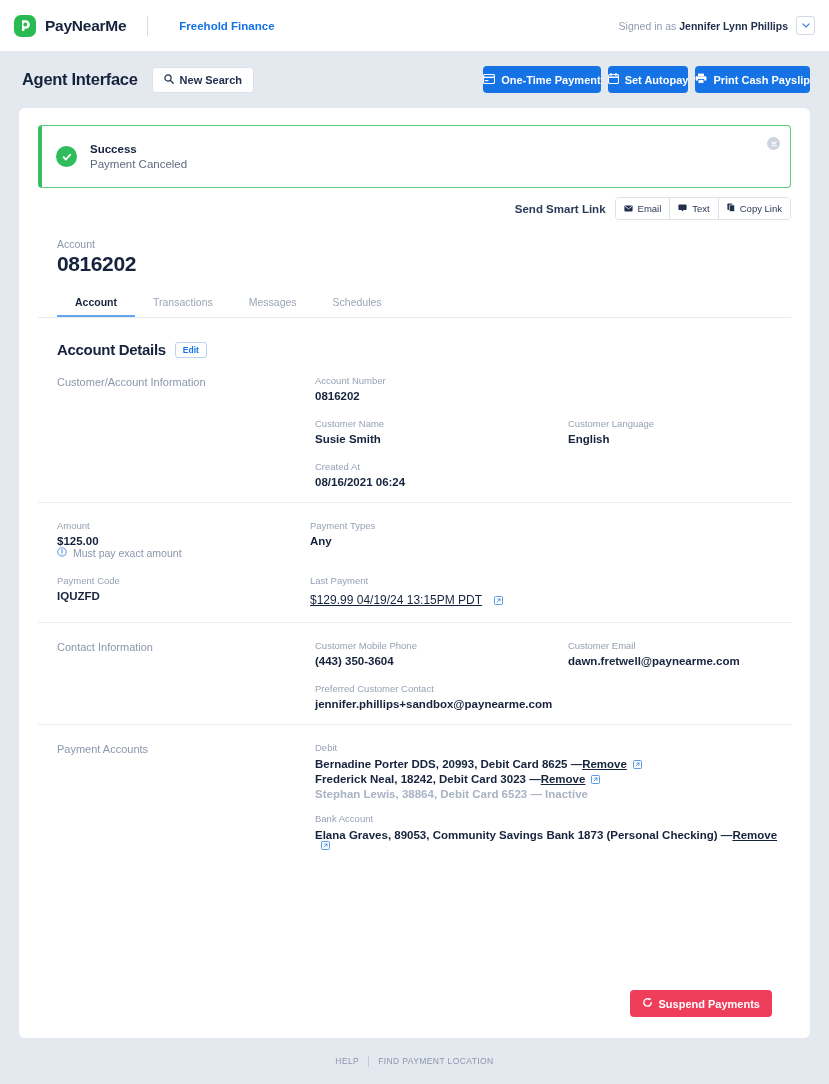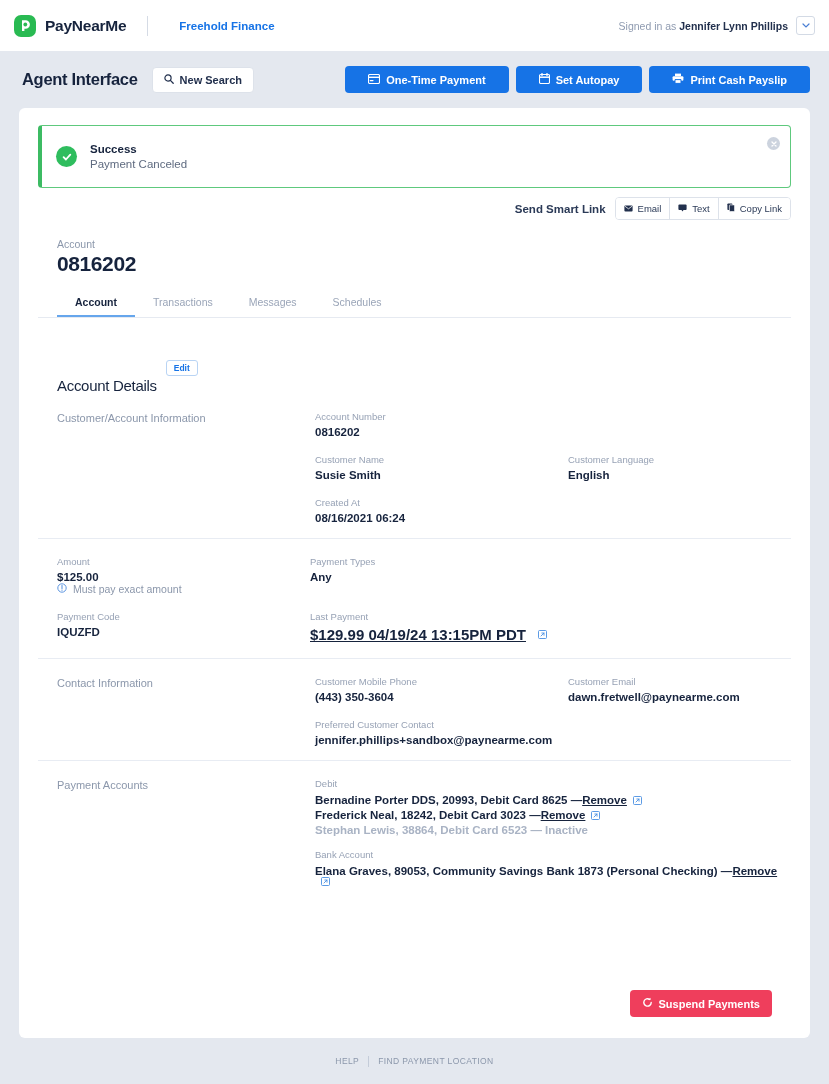--- a/index.html
+++ b/index.html
@@ -41,21 +41,21 @@
   }
   .page-title { font-size: 16.5px; font-weight: bold; color: #16233d; letter-spacing: -0.3px; }
   .new-search {
     margin-left: 14px; background: #fff; border: 1px solid #dde2ea; border-radius: 4px;
     height: 26px; padding: 0 11px; display: flex; align-items: center; gap: 6px;
     font-size: 11px; font-weight: bold; color: #22304d; cursor: pointer;
   }
   .hdr-actions { margin-left: auto; display: flex; gap: 7px; }
   .btn-blue {
     background: #1673e6; color: #fff; border: none; border-radius: 4px; height: 27px;
-    padding: 0 23px; display: flex; align-items: center; gap: 6px;
+    padding: 0 0; display: flex; align-items: center; gap: 6px;
     font-size: 11px; font-weight: bold; cursor: pointer; font-family: inherit; white-space: nowrap;
   }
 
   
   .card {
     background: #fff; margin: 0 19px; border-radius: 6px; flex: 1 1 auto;
     display: flex; flex-direction: column; overflow: hidden;
   }
   .card-inner { padding: 17px 19px 1px 19px; display: flex; flex-direction: column; flex: 1 1 auto; }
 
@@ -94,41 +94,41 @@
   
   .tabs { display: flex; margin-top: 20px; padding-left: 19px; border-bottom: 1px solid #e6eaf1; }
   .tab {
     font-size: 10.5px; color: #9aa5b8; padding: 0 18px 9px 18px; cursor: pointer;
     background: none; border: none; font-family: inherit;
   }
   .tab.active { color: #16233d; font-weight: bold; box-shadow: inset 0 -2px 0 #66a6ec; }
 
   
   .details-head { display: flex; align-items: center; gap: 9px; margin-top: 23px; padding-left: 19px; }
-  .details-title { font-size: 15px; font-weight: normal; color: #16233d; letter-spacing: -0.3px; margin-top: 36px; }
+  .details-title { font-size: 15px; font-weight: bold; color: #16233d; letter-spacing: -0.3px; }
   .edit-btn {
     border: 1px solid #b9d4f4; border-radius: 3px; background: #fff; color: #1673e6;
     font-size: 8.5px; font-weight: bold; height: 16px; padding: 0 7px; cursor: pointer;
     font-family: inherit; display: flex; align-items: center;
   }
 
   
   .section { display: flex; padding: 17px 0 14px 19px; border-bottom: 1px solid #e8ecf3; }
   .section:first-of-type { padding-top: 18px; }
   .section.last { border-bottom: none; }
   .sec-label { width: 258px; flex: 0 0 258px; font-size: 11px; color: #8b97ab; padding-top: 1px; }
   .sec-fields { flex: 1 1 auto; }
   .field-row { display: flex; margin-bottom: 16px; }
   .field-row:last-child { margin-bottom: 0; }
   .field { width: 253px; flex: 0 0 253px; }
   .field.wide { flex: 1 1 auto; width: auto; }
   .f-label { font-size: 9.5px; color: #97a2b5; margin-bottom: 4px; }
   .f-value { font-size: 11.5px; font-weight: bold; color: #16233d; }
   .f-note { display: flex; align-items: center; gap: 6px; margin-top: 0; font-size: 10.5px; color: #8b97ab; }
-  .f-link { font-size: 15px; font-weight: bold; color: #16233d; text-decoration: underline; display: inline-flex; align-items: center; gap: 6px; cursor: pointer; }
+  .f-link { font-size: 12px; font-weight: normal; color: #16233d; text-decoration: underline; display: inline-flex; align-items: center; gap: 6px; cursor: pointer; }
 
   
   .pa-group { margin-bottom: 13px; }
   .pa-group:last-child { margin-bottom: 0; }
   .pa-head { font-size: 9.5px; color: #97a2b5; margin-bottom: 5px; }
   .pa-line { font-size: 11.5px; font-weight: bold; color: #16233d; margin-bottom: 3px; display: flex; align-items: center; flex-wrap: wrap; }
   .pa-line.inactive { color: #a9b3c4; }
   .pa-remove { color: #16233d; text-decoration: underline; cursor: pointer; font-weight: bold; }
   .ext-ico { margin-left: 6px; display: inline-flex; align-items: center; }
 

